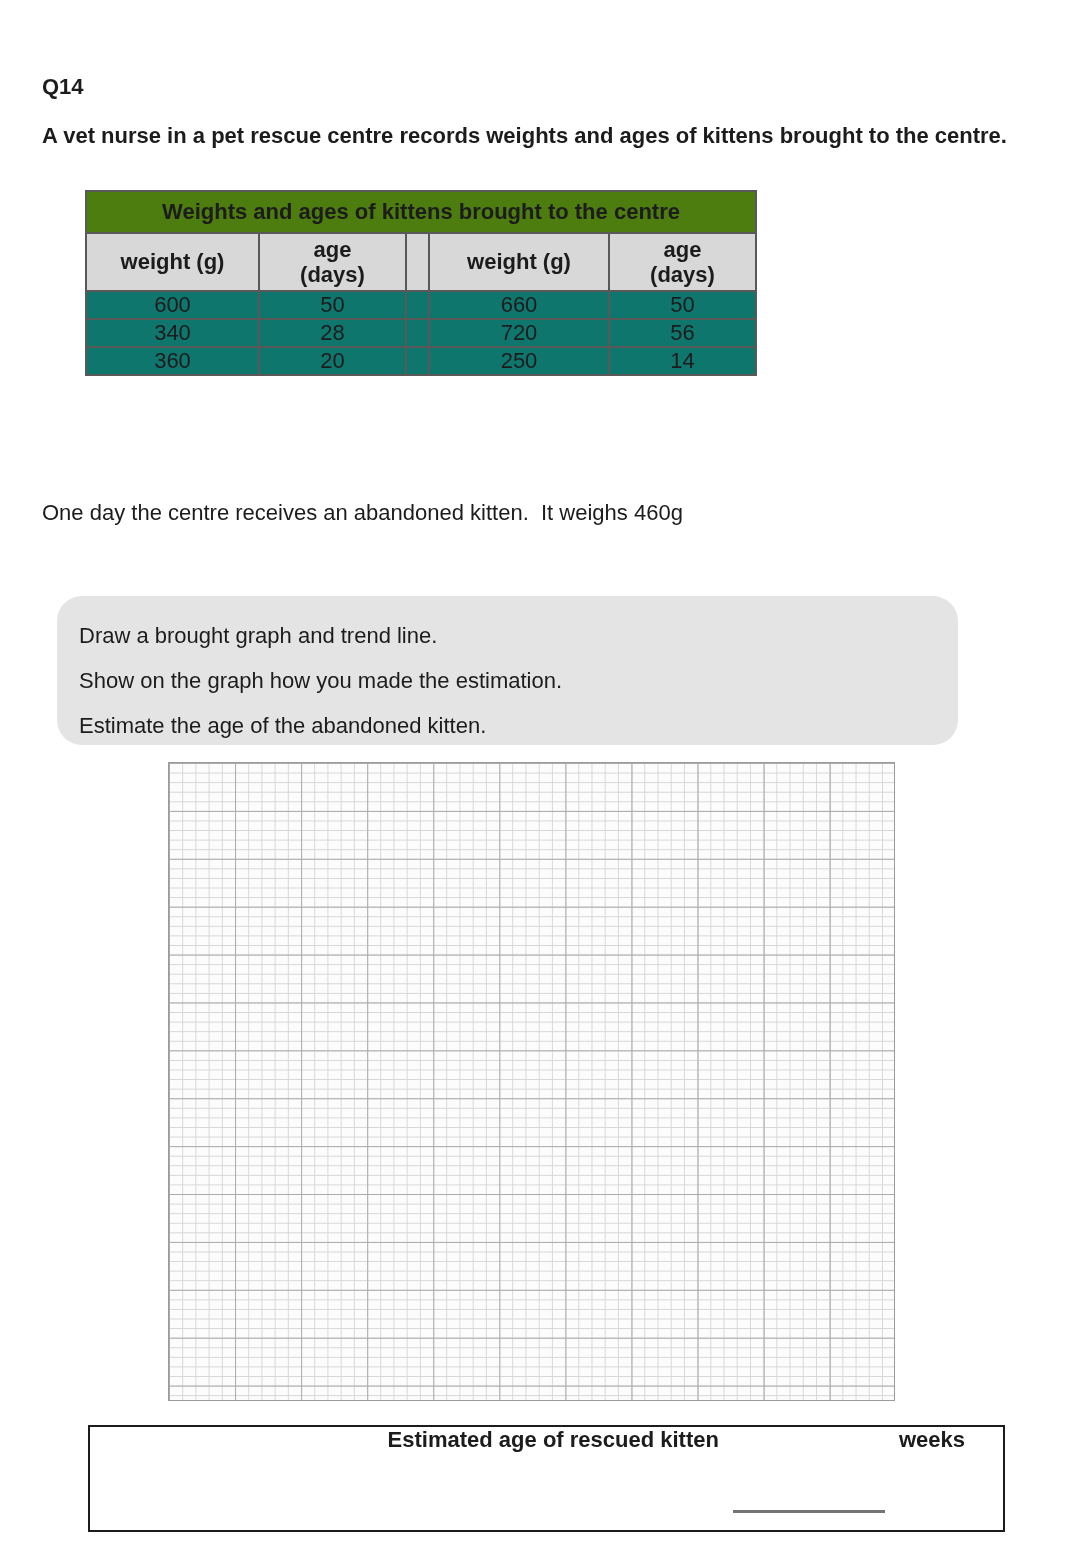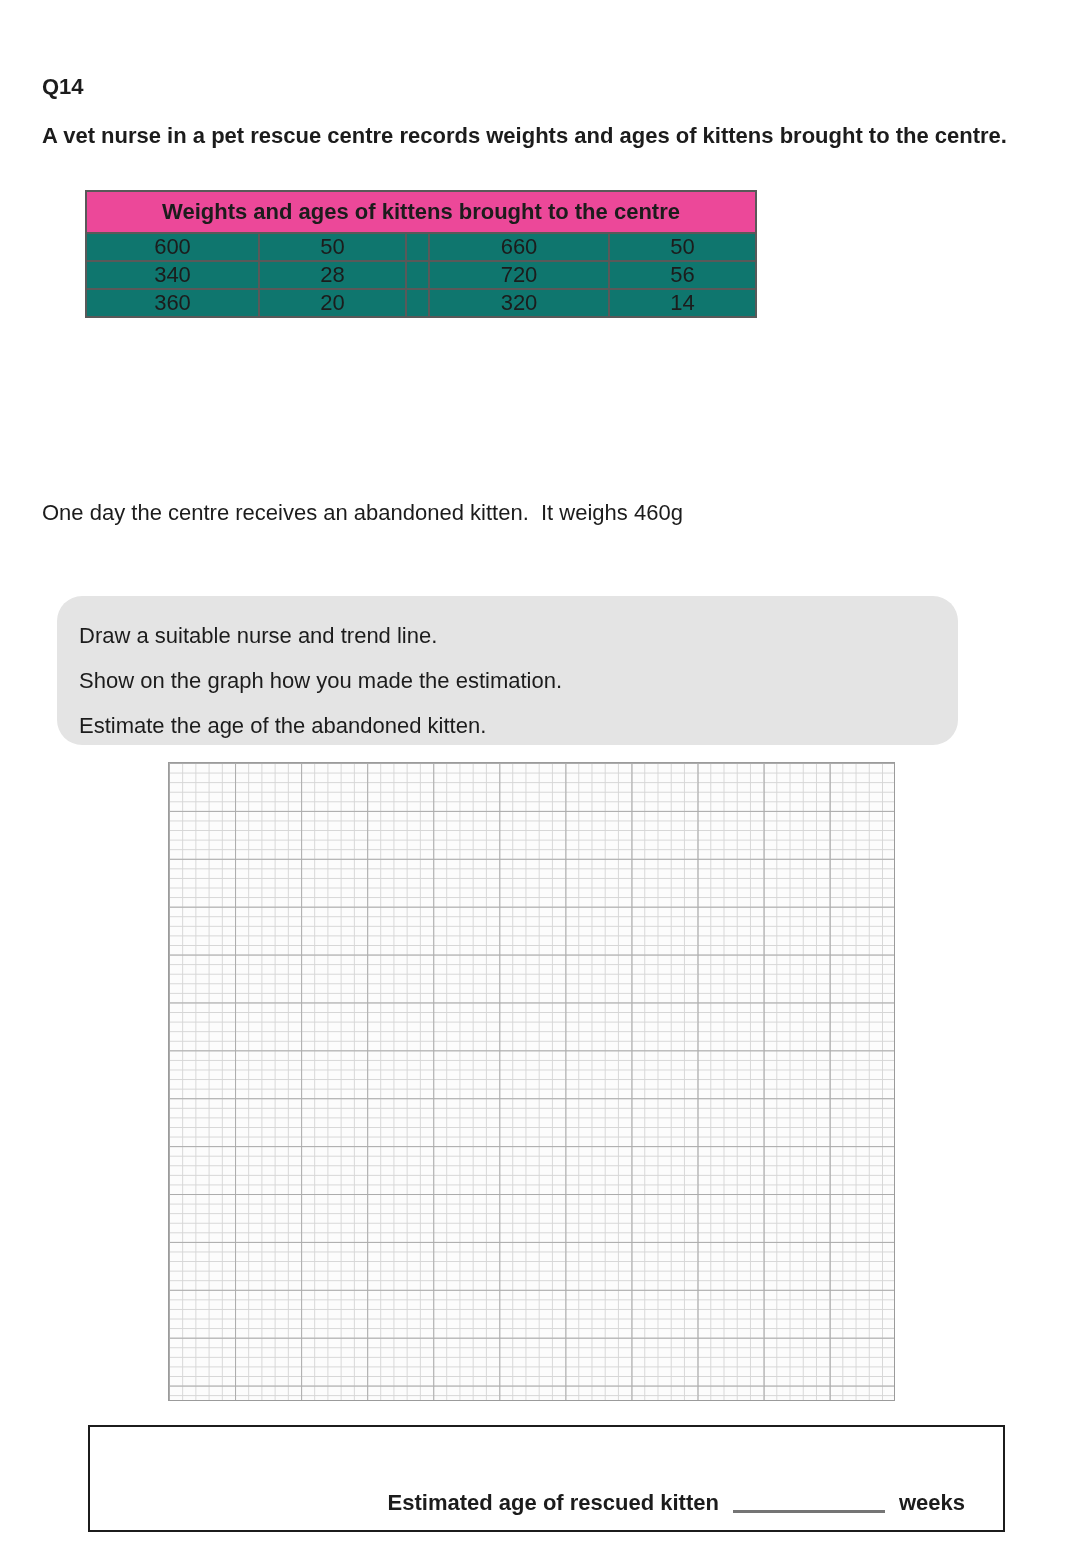--- a/index.html
+++ b/index.html
@@ -43,21 +43,21 @@
   }
   table.kitten-table td {
     border: 2px solid #595959;
     text-align: center;
     vertical-align: middle;
     padding: 0;
   }
   td.title-cell {
     height: 42px;
     font-weight: bold;
-    background: #ec4899;
+    background: #4d7c0f;
   }
   tr.header-row td {
     height: 58px;
     background: #d8d8d8;
     font-weight: bold;
     line-height: 1.15;
   }
   tr.data-row td { height: 28px; background: #0f766e; }
   td.divider-head { background: #d8d8d8; }
   td.divider-data {
@@ -95,21 +95,21 @@
   }
 
   
   .answer-box {
     position: absolute;
     left: 88px; top: 1425px;
     width: 917px; height: 107px;
     border: 2.5px solid #1c1c1c;
     background: #ffffff;
     display: flex;
-    align-items: flex-end;
+    align-items: flex-start;
     justify-content: flex-end;
     padding: 0 38px 14px 0;
     font-size: 22px;
     font-weight: bold;
   }
   .ans-blank {
     width: 152px;
     height: 0;
     border-top: 3px solid #757575;
     margin: 0 14px 3px 14px;
@@ -130,48 +130,61 @@
       <col style="width:173px">
       <col style="width:147px">
       <col style="width:23px">
       <col style="width:180px">
       <col style="width:147px">
     </colgroup>
     <tbody>
       <tr>
         <td class="title-cell" colspan="5">Weights and ages of kittens brought to the centre</td>
       </tr>
+      <tr class="header-row">
+        <td>weight (g)</td>
+        <td>
+          <span class="hdr-line">age</span>
+          <span class="hdr-line">(days)</span>
+        </td>
+        <td class="divider-head"></td>
+        <td>weight (g)</td>
+        <td>
+          <span class="hdr-line">age</span>
+          <span class="hdr-line">(days)</span>
+        </td>
+      </tr>
       <tr class="data-row">
         <td>600</td>
         <td>50</td>
         <td class="divider-data"></td>
         <td>660</td>
         <td>50</td>
       </tr>
       <tr class="data-row">
         <td>340</td>
         <td>28</td>
         <td class="divider-data"></td>
         <td>720</td>
         <td>56</td>
       </tr>
       <tr class="data-row">
         <td>360</td>
         <td>20</td>
         <td class="divider-data"></td>
-        <td>320</td>
+        <td>250</td>
         <td>14</td>
       </tr>
     </tbody>
   </table>
 
   <p class="para p2">One day the centre receives an abandoned kitten.  It weighs 460g</p>
 
   <div class="instructions">
-    <div>Draw a suitable nurse and trend line.</div>
+    <div>Draw a brought graph and trend line.</div>
     <div>Show on the graph how you made the estimation.</div>
     <div>Estimate the age of the abandoned kitten.</div>
   </div>
 
   <div class="graph-paper"></div>
 
   <div class="answer-box">
     <span>Estimated age of rescued kitten</span>
     <span class="ans-blank"></span>
     <span>weeks</span>

